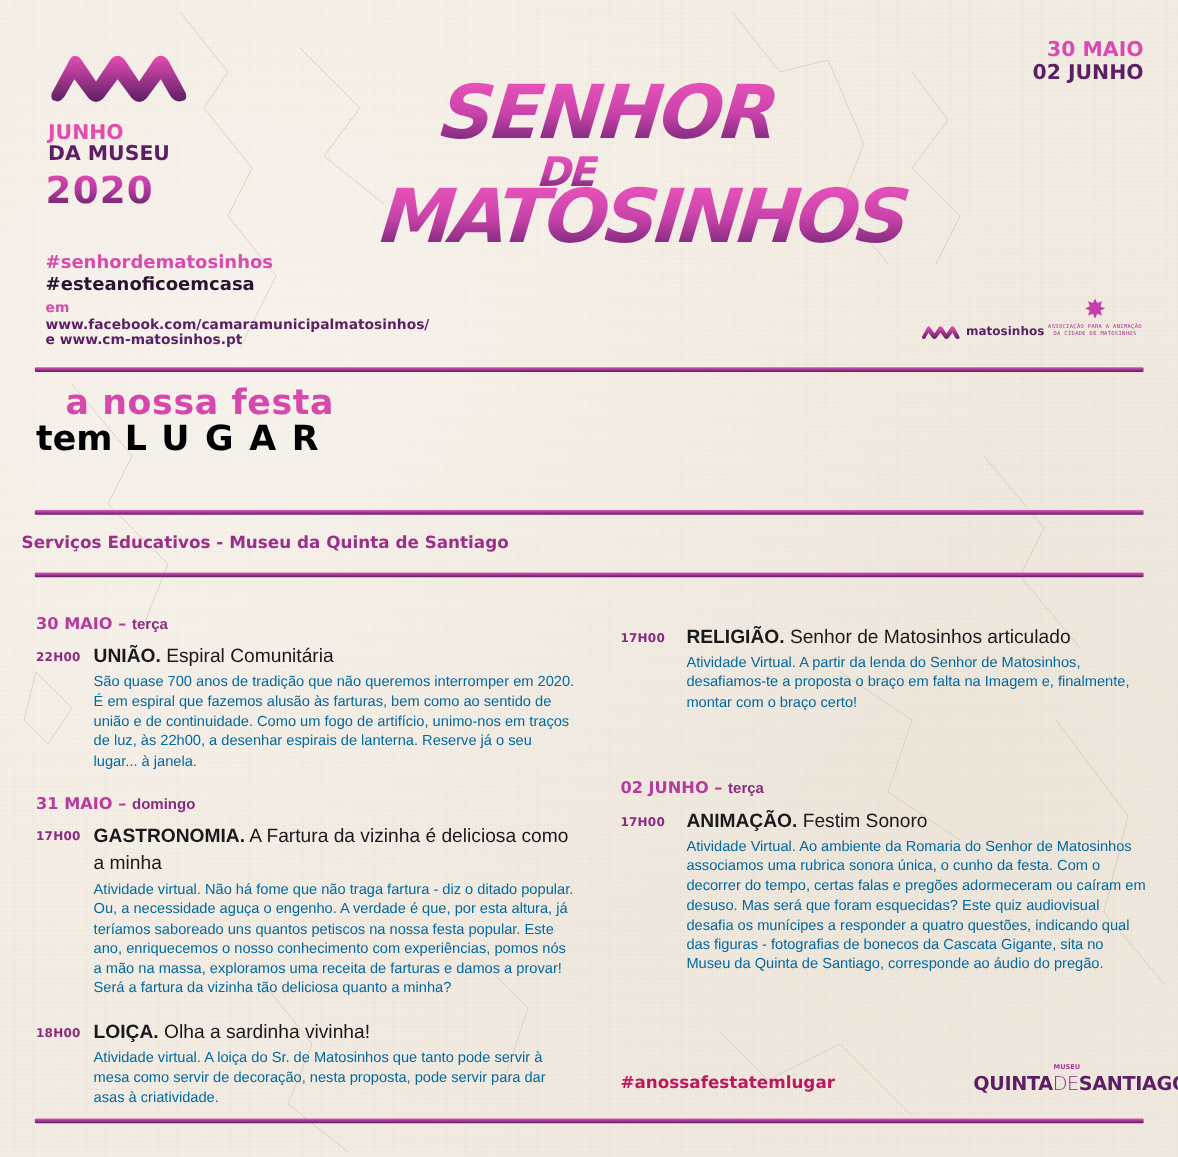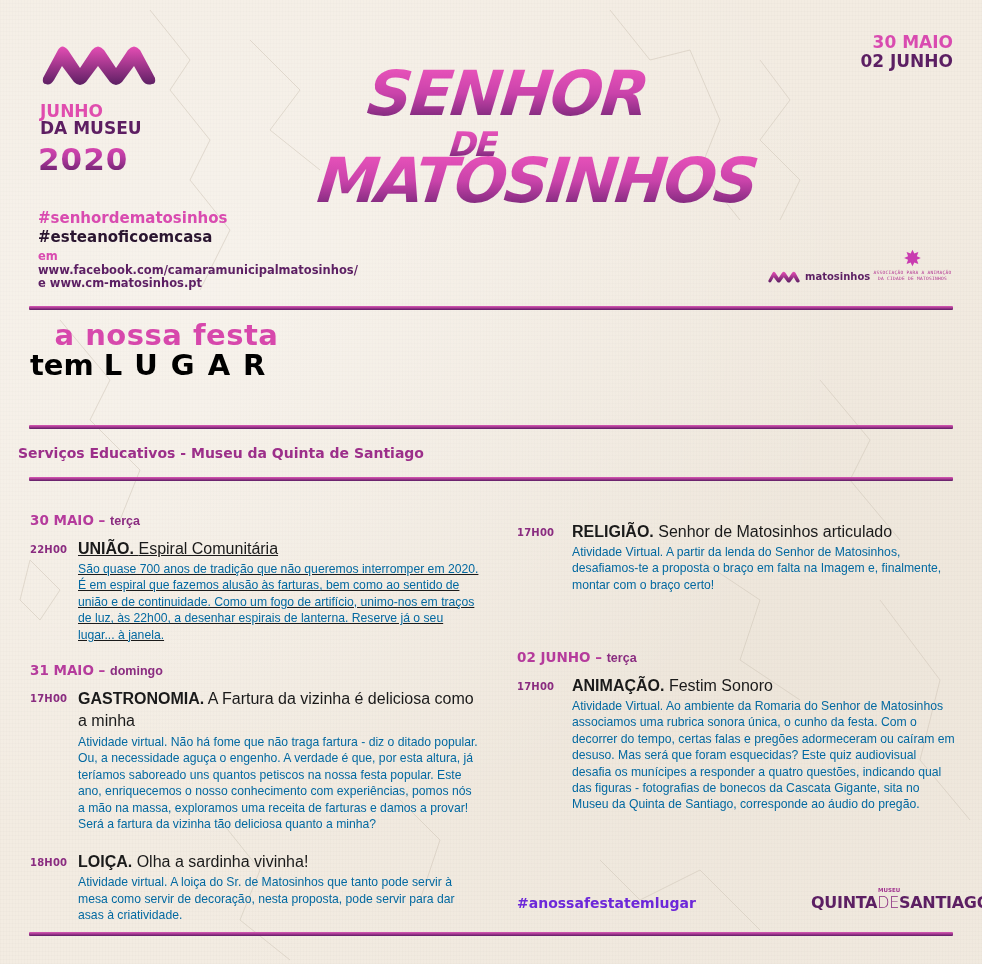--- a/index.html
+++ b/index.html
@@ -77,21 +77,21 @@
   .event { position: relative; }
   .ev-time { position: absolute; left: 0; top: 5px; font: 900 10px/12px "DejaVu Sans", sans-serif; color: #8a2c80; letter-spacing: 0.2px; }
   .ev-title { font: 400 16px/20px "Liberation Sans", sans-serif; color: #1a1a1a; }
   .ev-title b { font-weight: 700; }
   .ev-desc { font: 400 12.2px/16.4px "Liberation Sans", sans-serif; color: #0369a1; margin-top: 2px; }
   .ev-body { margin-left: 48px; }
 
   .col-left { left: 30px; width: 450px; }
   .col-right { left: 517px; width: 440px; }
 
-  .footer-tag { left: 517px; top: 894px; font: 900 14px/18px "DejaVu Sans", sans-serif; color: #6d28d9; }
+  .footer-tag { left: 517px; top: 894px; font: 900 14px/18px "DejaVu Sans", sans-serif; color: #be185d; }
   .museum { left: 778px; top: 887px; margin-left: 33px; }
   .museum .small { position:absolute; left: 67px; top: 0px; font: 900 5.5px/6px "DejaVu Sans", sans-serif; color:#a23590; }
   .museum .big { display:block; margin-top: 7px; font: 900 16px/18px "DejaVu Sans", sans-serif; color: #5c1f63; letter-spacing: -0.3px; }
   .museum .big .de { font-weight: 300; color: #8a2c80; }
 
   svg { display:block; }
 </style>
 </head>
 <body>
 
@@ -170,21 +170,21 @@
 
 <div class="abs slogan">
   <span class="s1">a nossa festa</span>
   <span class="s2"><span>tem</span> <span class="lugar">LUGAR</span></span>
 </div>
 
 <div class="abs section-title">Serviços Educativos - Museu da Quinta de Santiago</div>
 
 <div class="abs col-left" style="top:512px;">
   <div class="day-head"><span>30 MAIO</span> – <span class="dow">terça</span></div>
-  <div class="event" style="margin-top:10px;text-decoration:underline;">
+  <div class="event" style="margin-top:10px;">
     <span class="ev-time">22H00</span>
     <div class="ev-body">
       <div class="ev-title"><b>UNIÃO.</b> <span>Espiral Comunitária</span></div>
       <div class="ev-desc">São quase 700 anos de tradição que não queremos interromper em 2020. É em espiral que fazemos alusão às farturas, bem como ao sentido de união e de continuidade. Como um fogo de artifício, unimo-nos em traços de luz, às 22h00, a desenhar espirais de lanterna. Reserve já o seu lugar... à janela.</div>
     </div>
   </div>
 </div>
 
 <div class="abs col-left" style="top:662px;">
   <div class="day-head"><span>31 MAIO</span> – <span class="dow">domingo</span></div>

